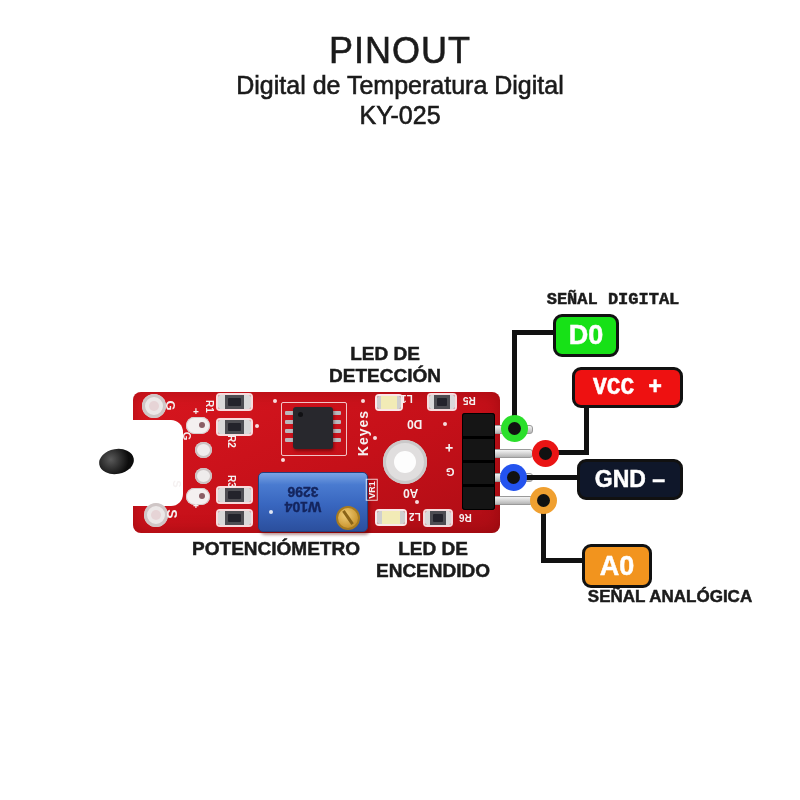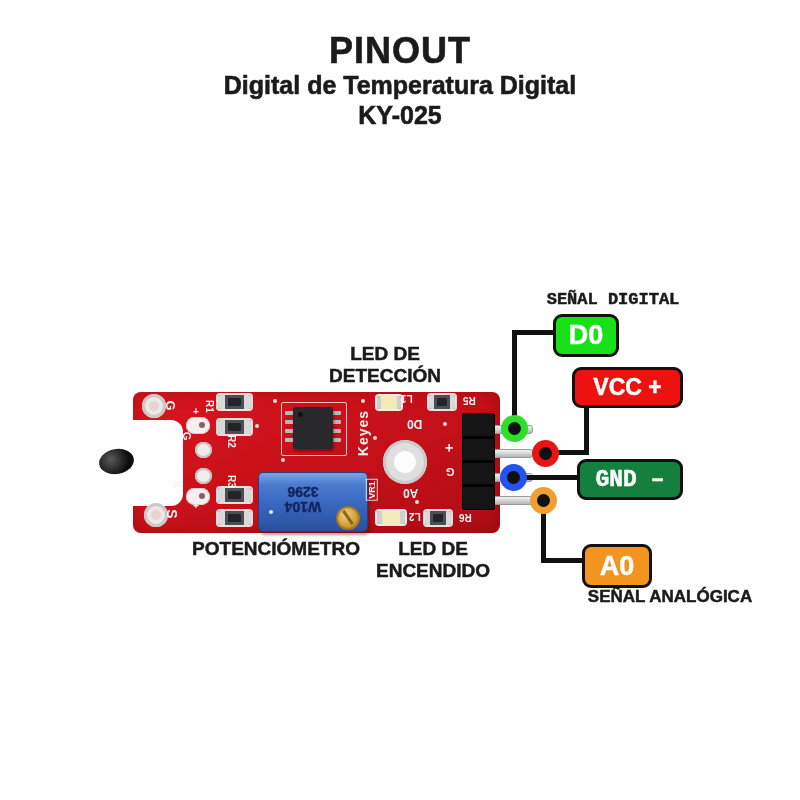--- a/index.html
+++ b/index.html
@@ -1,32 +1,32 @@
 <!DOCTYPE html>
 <html><head>
 <meta charset="utf-8">
 <style>
   html,body{margin:0;padding:0;background:#ffffff;}
   #canvas{position:relative;width:800px;height:800px;background:#ffffff;overflow:hidden;
           font-family:"Liberation Sans",sans-serif;color:#1b1b1b;}
   .abs{position:absolute;}
   
-  .hd{font-weight:bold;text-align:center;color:#1b1b1b;-webkit-text-stroke:.6px #1b1b1b;}
+  .hd{font-weight:normal;text-align:center;color:#1b1b1b;-webkit-text-stroke:.6px #1b1b1b;}
   .title{left:0;top:30px;width:800px;font-size:36px;letter-spacing:1px;}
   .subtitle{left:0;top:71px;width:800px;font-size:25px;}
   .model{left:0;top:101px;width:800px;font-size:25px;}
   .callout{font-size:19px;line-height:22px;font-weight:bold;text-align:center;
            -webkit-text-stroke:.5px #1b1b1b;}
   .sig{font-size:17px;font-weight:bold;text-align:center;-webkit-text-stroke:.5px #1b1b1b;}
   
   .badge{display:flex;align-items:center;justify-content:center;border:3.5px solid #111;
          border-radius:9px;color:#fff;font-weight:bold;-webkit-text-stroke:.5px #fff;}
   .badge-d0{background:#17e117;font-size:27px;}
   .badge-vcc{background:#ee1111;font-size:23px;}
-  .badge-gnd{background:#15803d;font-size:23px;font-family:Liberation Mono, monospace;}
+  .badge-gnd{background:#0f172a;font-size:23px;}
   .badge-a0{background:#f2941e;font-size:27px;}
   .wire{background:#111;z-index:6;}
   .dot{width:27px;height:27px;border-radius:50%;z-index:8;}
   .dot::after{content:"";position:absolute;inset:7px;background:#111;border-radius:50%;}
   .dot-green{background:#2bdf2b;}
   .dot-red{background:#ea1414;}
   .dot-blue{background:#2453ee;}
   .dot-orange{background:#f0a030;}
   .badge{z-index:7;}
   
@@ -100,21 +100,21 @@
 
   <div class="abs wire" style="left:512px;top:330px;width:43px;height:5px;"></div>
   <div class="abs wire" style="left:512px;top:330px;width:5px;height:100px;"></div>
   <div class="abs wire" style="left:584px;top:399px;width:5px;height:55px;"></div>
   <div class="abs wire" style="left:546px;top:450px;width:43px;height:5px;"></div>
   <div class="abs wire" style="left:512px;top:475px;width:67px;height:5px;"></div>
   <div class="abs wire" style="left:541px;top:499px;width:5px;height:64px;"></div>
   <div class="abs wire" style="left:541px;top:558px;width:46px;height:5px;"></div>
 
   <div class="abs badge badge-d0" style="left:553px;top:314px;width:60px;height:37px;">D0</div>
-  <div class="abs badge badge-vcc" style="left:572px;top:367px;width:105px;height:35px;">VCC +</div>
+  <div class="abs badge badge-vcc" style="left:572px;top:367px;width:105px;height:35px;font-family:Liberation Mono, monospace;">VCC +</div>
   <div class="abs badge badge-gnd" style="left:577px;top:459px;width:100px;height:35px;">GND –</div>
   <div class="abs badge badge-a0" style="left:582px;top:544px;width:64px;height:38px;">A0</div>
 
   <div class="abs dot dot-green" style="left:501px;top:415px;"></div>
   <div class="abs dot dot-red" style="left:532px;top:440px;"></div>
   <div class="abs dot dot-blue" style="left:500px;top:464px;"></div>
   <div class="abs dot dot-orange" style="left:530px;top:487px;"></div>
 
   <div class="abs leg" style="left:126px;top:453px;width:78px;transform:rotate(-2deg);"></div>
   <div class="abs leg" style="left:126px;top:467px;width:78px;transform:rotate(4deg);"></div>

